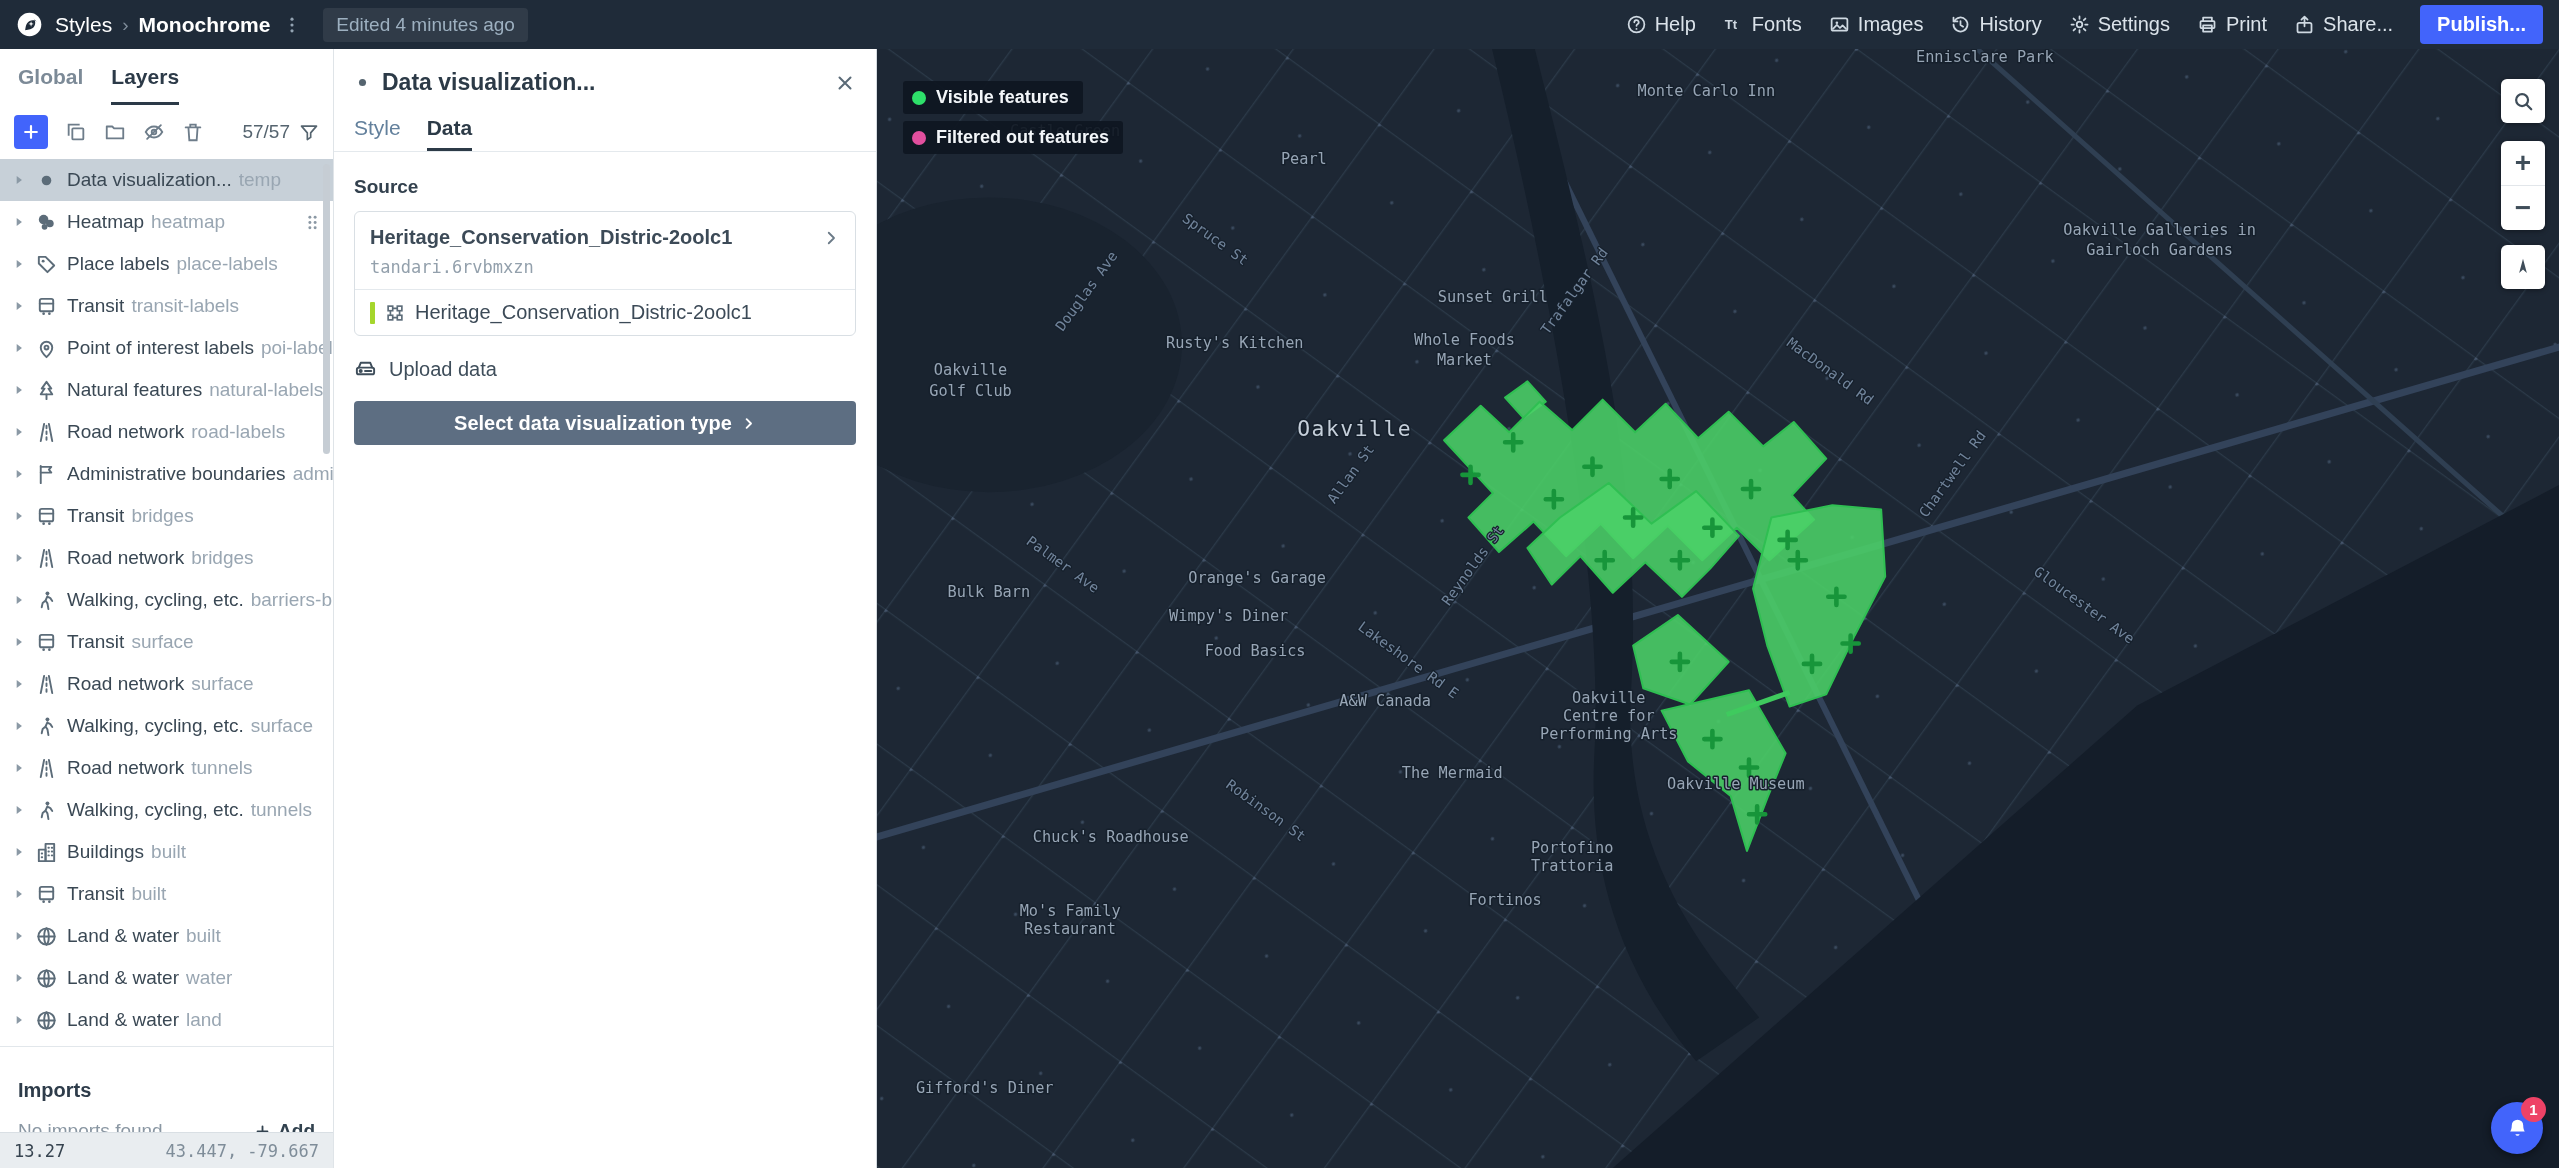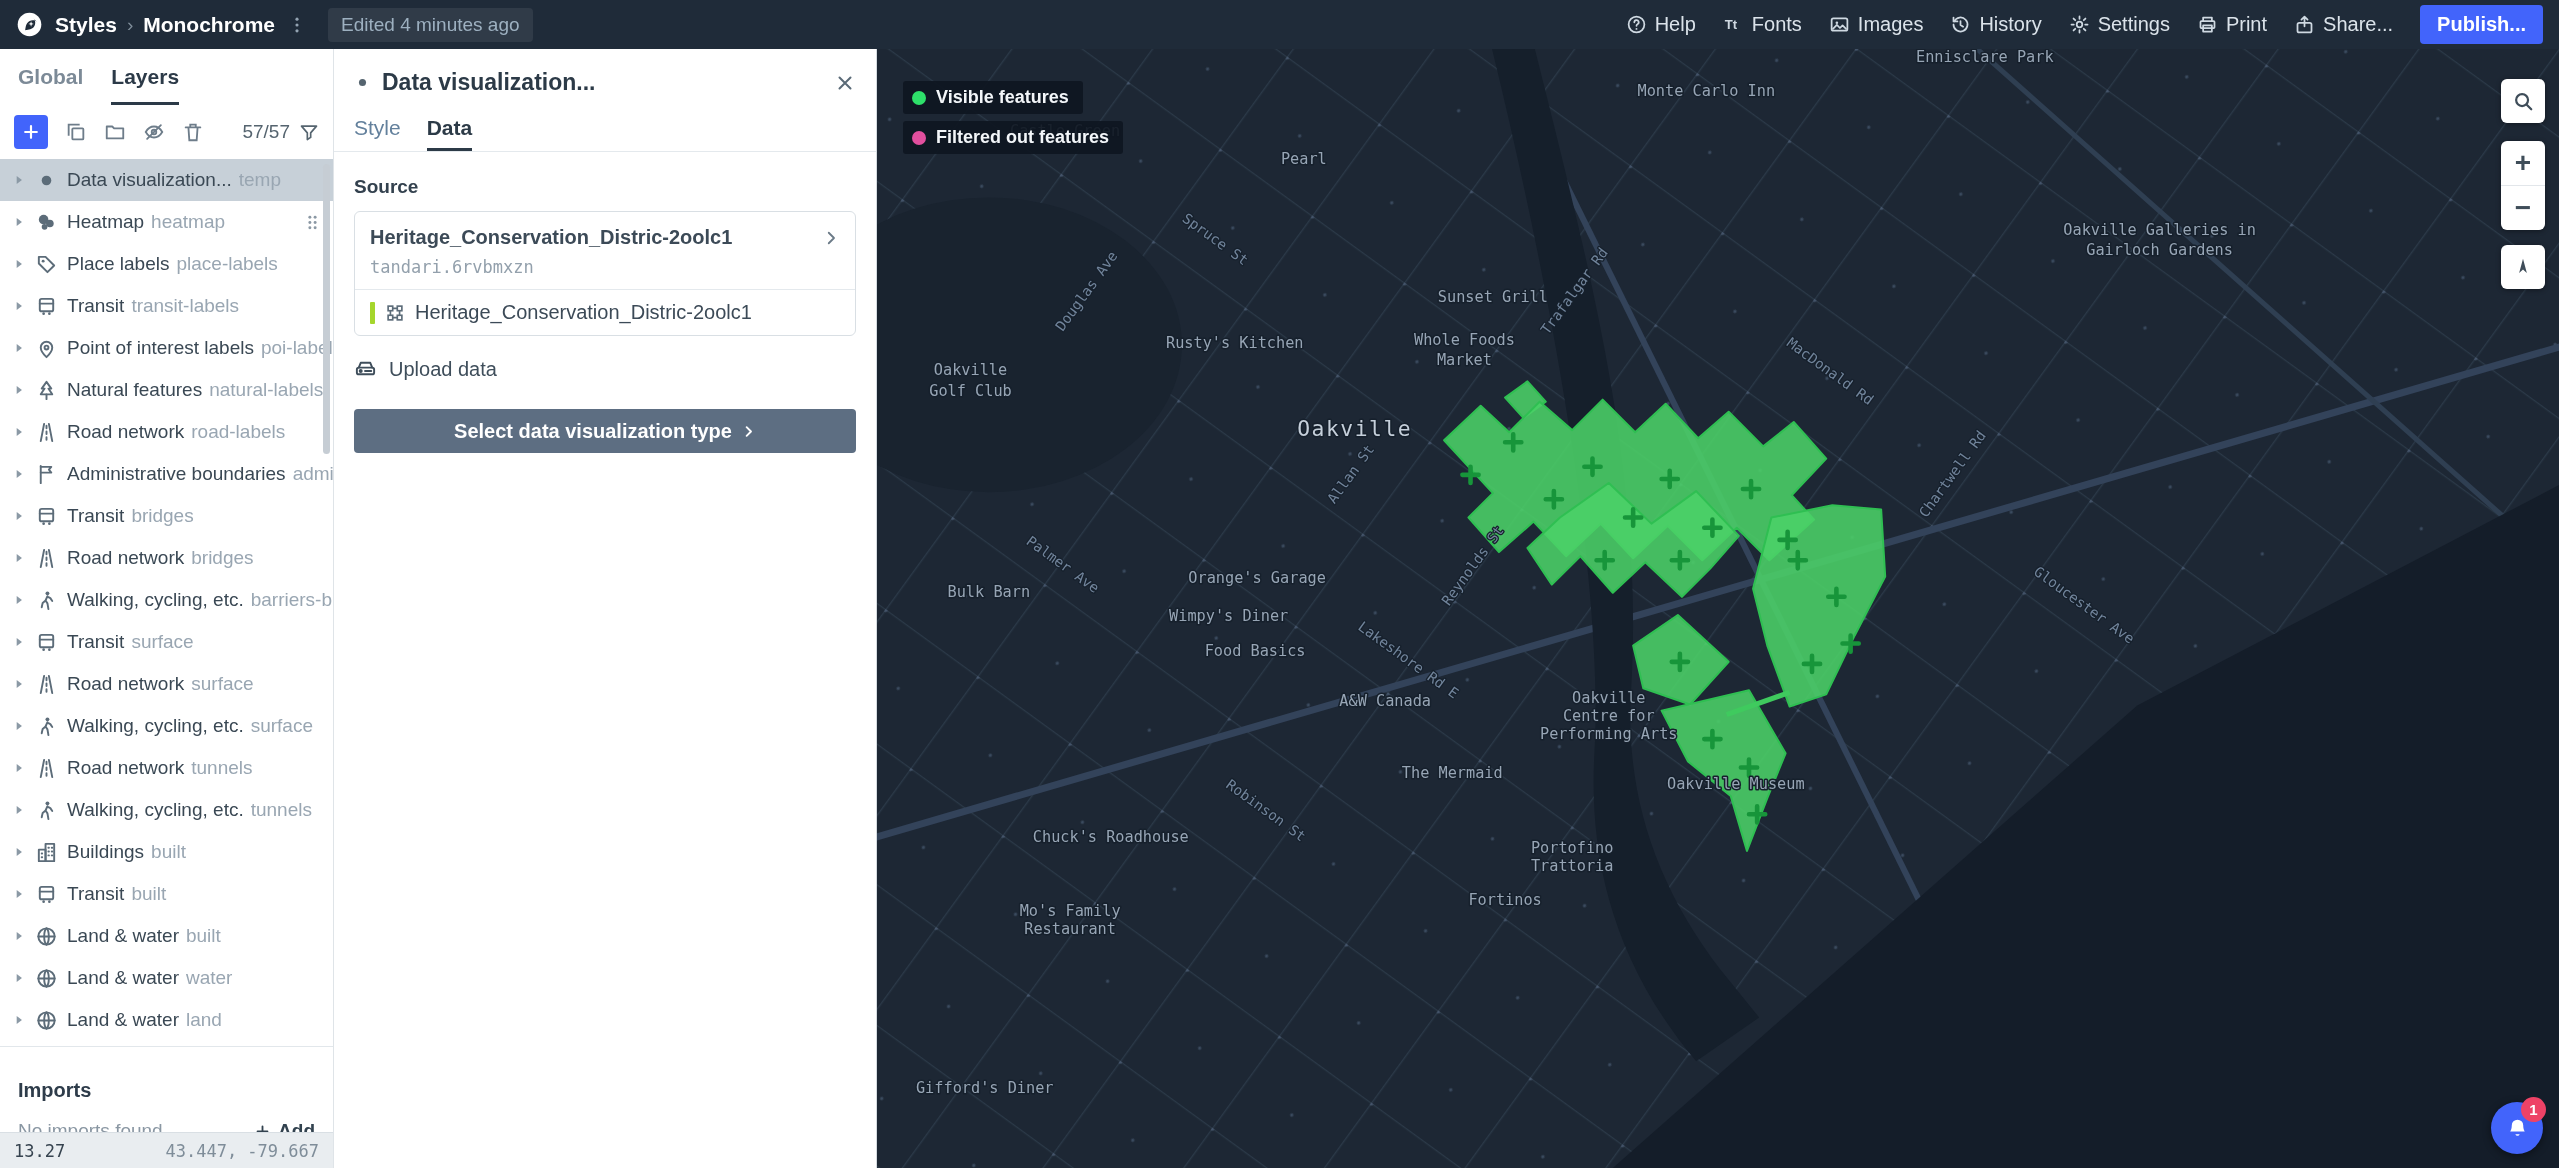--- a/index.html
+++ b/index.html
@@ -5,21 +5,21 @@
   *{box-sizing:border-box;margin:0;padding:0}
   html,body{width:2559px;height:1168px;overflow:hidden}
   body{font-family:"Liberation Sans",sans-serif;background:#fff}
   .icon{display:inline-flex;flex:none}
   .icon svg{width:100%;height:100%;display:block}
 
   
   .topbar{height:49px;background:#1f2b39;display:flex;align-items:center;padding:0 16px;color:#e7edf3}
   .logo{width:27px;height:27px;margin-right:12px}
   .crumb{display:flex;align-items:center;gap:10px;font-size:21px}
-  .crumb .root{color:#fff;font-weight:bold}
+  .crumb .root{color:#fff;font-weight:normal}
   .crumb .sep{color:#7e8c99;font-size:19px}
   .crumb .cur{color:#fff;font-weight:bold}
   .kebab{width:20px;height:20px;color:#93a3b2;margin-left:2px}
   .edited{background:rgba(255,255,255,.08);color:#9db0c0;font-size:19px;padding:6px 13px;border-radius:4px;margin-left:21px}
   .tb-spacer{flex:1}
   .topnav{display:flex;align-items:center}
   .nav-item{display:flex;align-items:center;gap:8px;color:#dbe3ea;font-size:20px;margin-left:27px;cursor:pointer;white-space:nowrap}
   .nav-item .icon{width:21px;height:21px;color:#cfd9e2}
   .publish{background:#4264fb;color:#fff;font-weight:bold;font-size:20px;padding:8px 17px;border-radius:4px;margin-left:27px;cursor:pointer;white-space:nowrap}
 
@@ -72,21 +72,21 @@
   .src-name{font-size:20px;font-weight:bold;color:#3c4a57}
   .src-chev{margin-left:auto;width:18px;height:18px;color:#6b7a87}
   .src-id{font-family:"DejaVu Sans Mono",monospace;font-size:17px;color:#93a0ac;margin-top:8px}
   .src-div{border-top:1px solid #e4e9ed}
   .src-row{display:flex;align-items:center;padding:11px 15px;gap:9px;cursor:pointer}
   .swatch{width:5px;height:22px;background:#a5d62c;border-radius:1px}
   .poly-icon{width:22px;height:22px;color:#5c6c79}
   .src-layer{font-size:20px;color:#3c4a57}
   .upload{display:flex;align-items:center;gap:12px;margin-top:22px;color:#3f4e5b;font-size:20px;cursor:pointer;width:max-content}
   .upload .icon{width:23px;height:23px;color:#3f4e5b}
-  .select-btn{margin-top:28px;background:#5d6e82;border-radius:4px;color:#fff;font-size:20px;font-weight:bold;height:44px;display:flex;align-items:center;justify-content:center;gap:9px;cursor:pointer}
+  .select-btn{margin-top:20px;background:#5d6e82;border-radius:4px;color:#fff;font-size:20px;font-weight:bold;height:44px;display:flex;align-items:center;justify-content:center;gap:9px;cursor:pointer}
   .select-btn .icon{width:15px;height:15px;color:#fff}
 
   
   .map{flex:1;position:relative;background:#15803d;overflow:hidden}
   .map svg.base{position:absolute;inset:0;width:100%;height:100%}
   .maplabel{font-family:"DejaVu Sans Mono",monospace;font-size:15px;fill:#97a5b5;paint-order:stroke;stroke:#16202c;stroke-width:3px;stroke-linejoin:round}
   .maplabel.town{font-size:21px;fill:#c5cfda;letter-spacing:1.5px}
   .maplabel.street{font-size:14px;fill:#71849b;stroke-width:2.5px}
   .legend{position:absolute;left:26px;top:32px;display:flex;flex-direction:column;gap:7px}
   .chip{display:flex;align-items:center;gap:10px;background:rgba(14,22,33,.92);border-radius:3px;padding:6px 14px 6px 9px;width:max-content}

